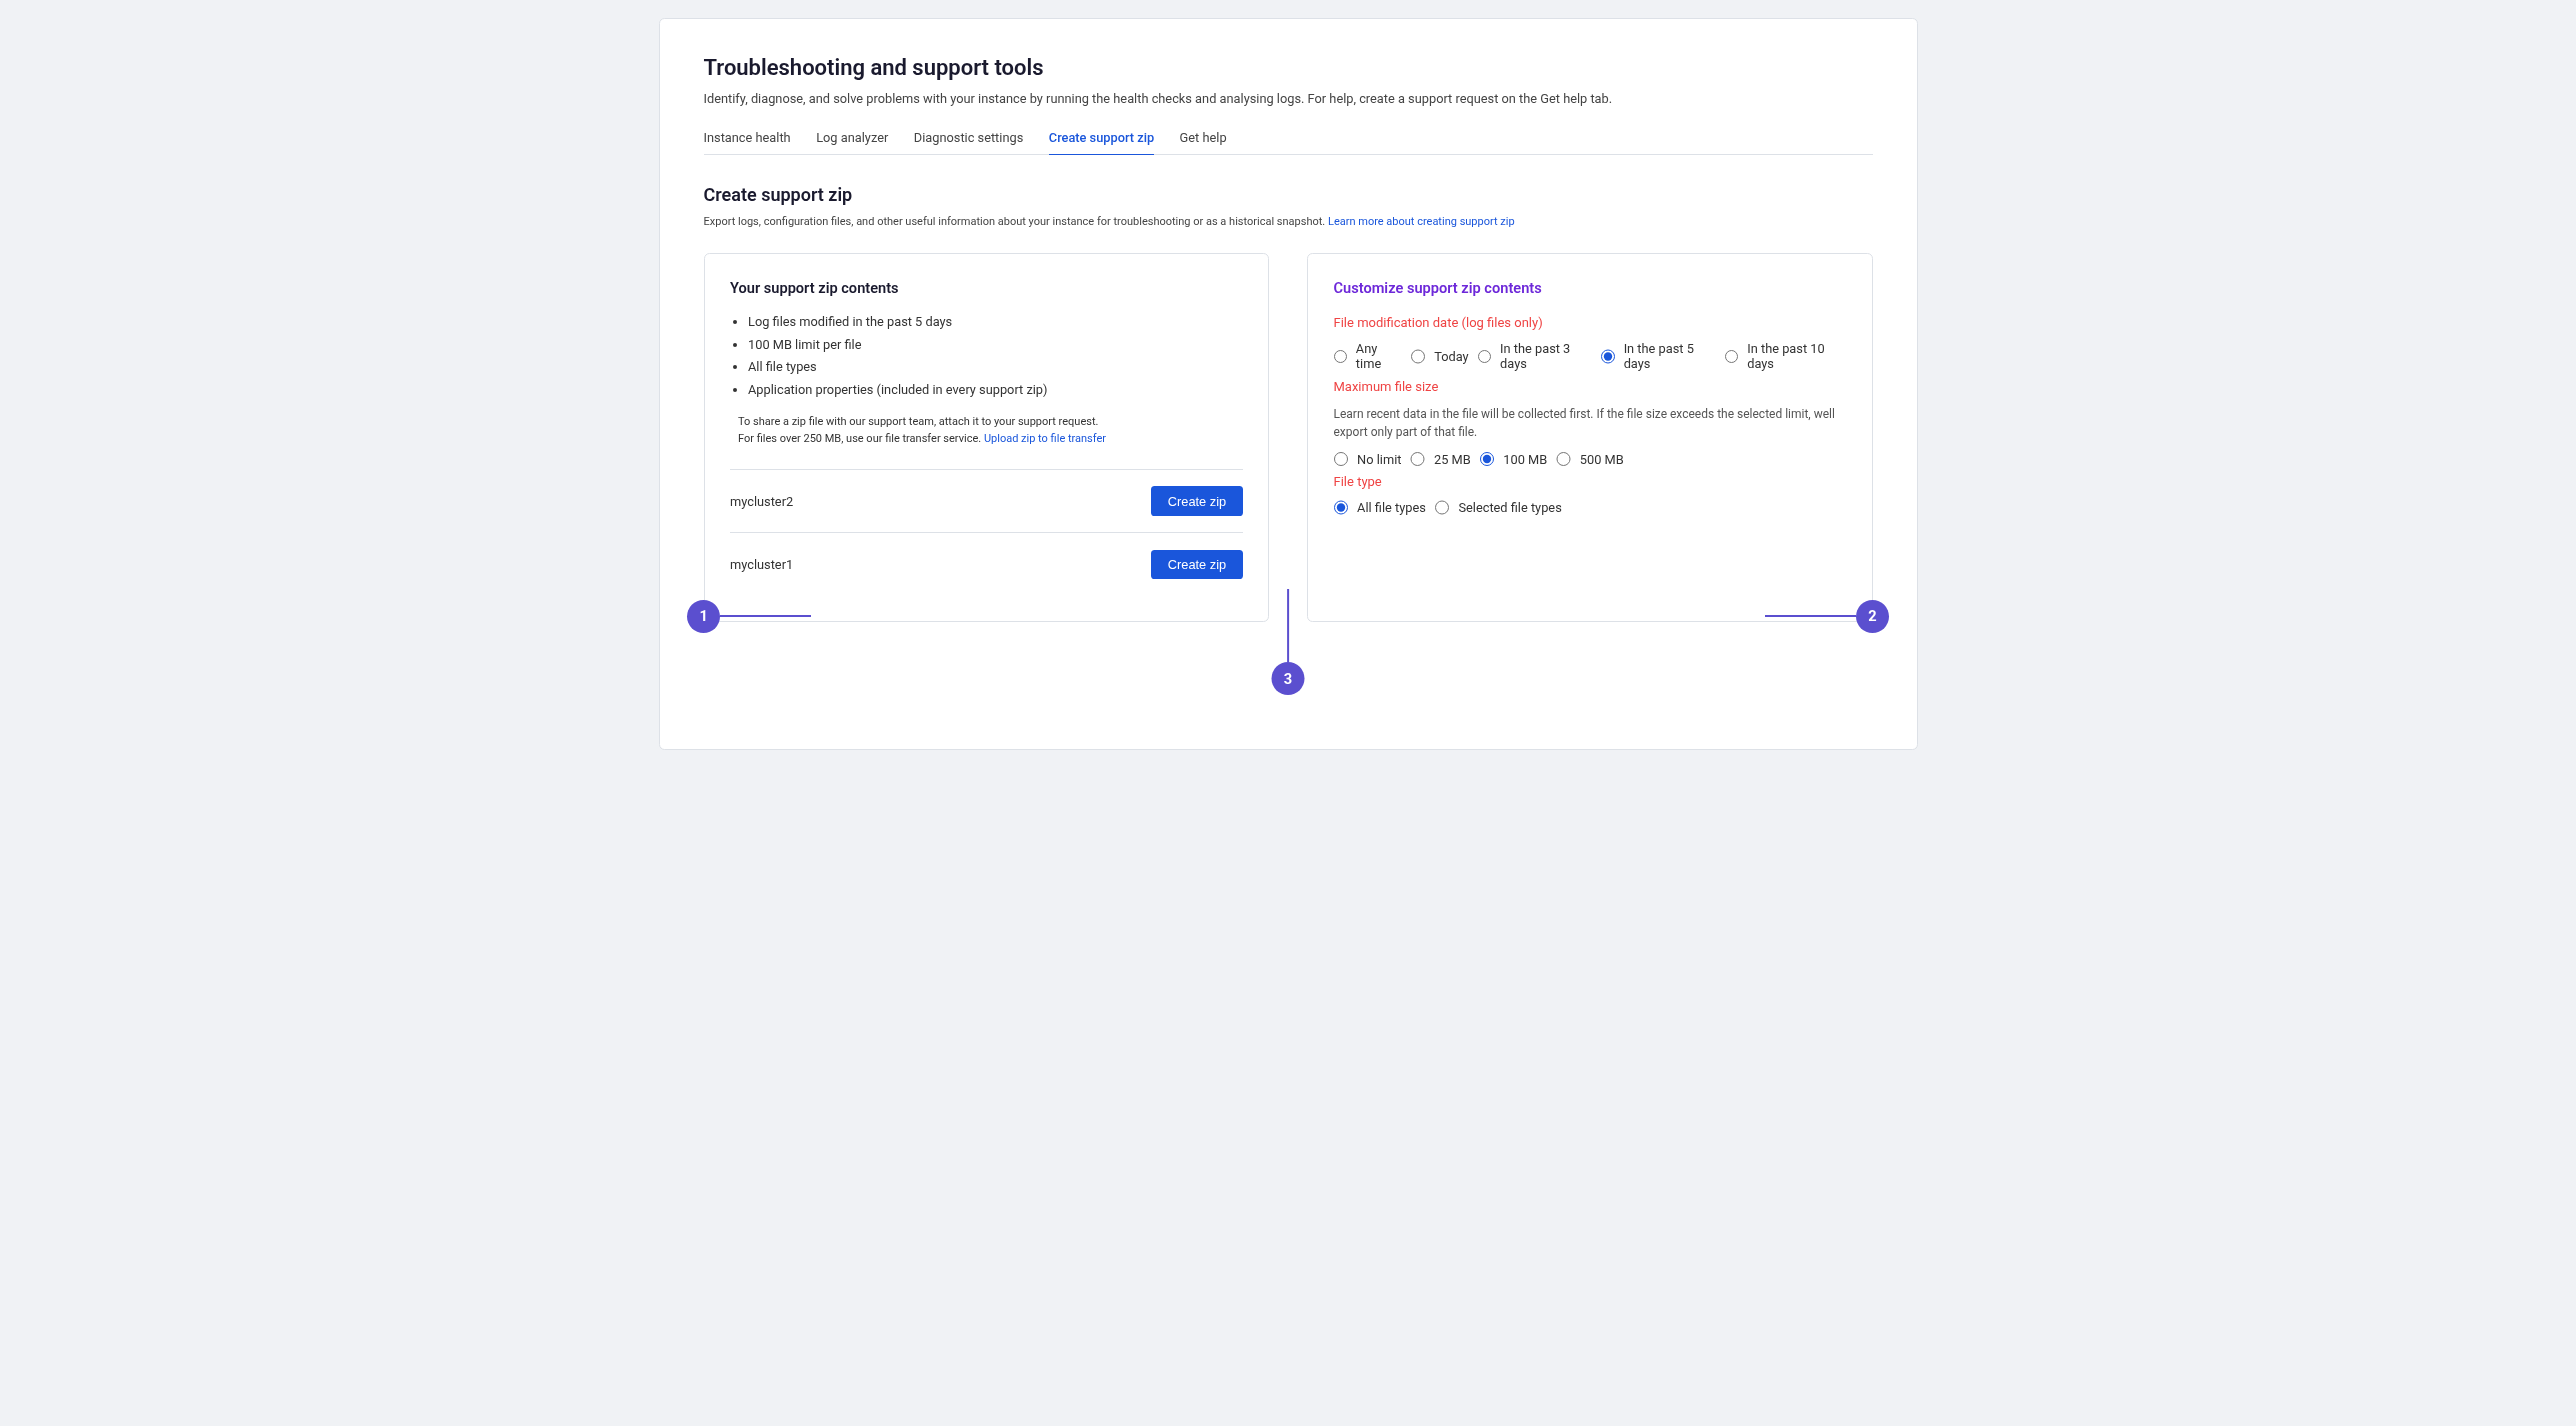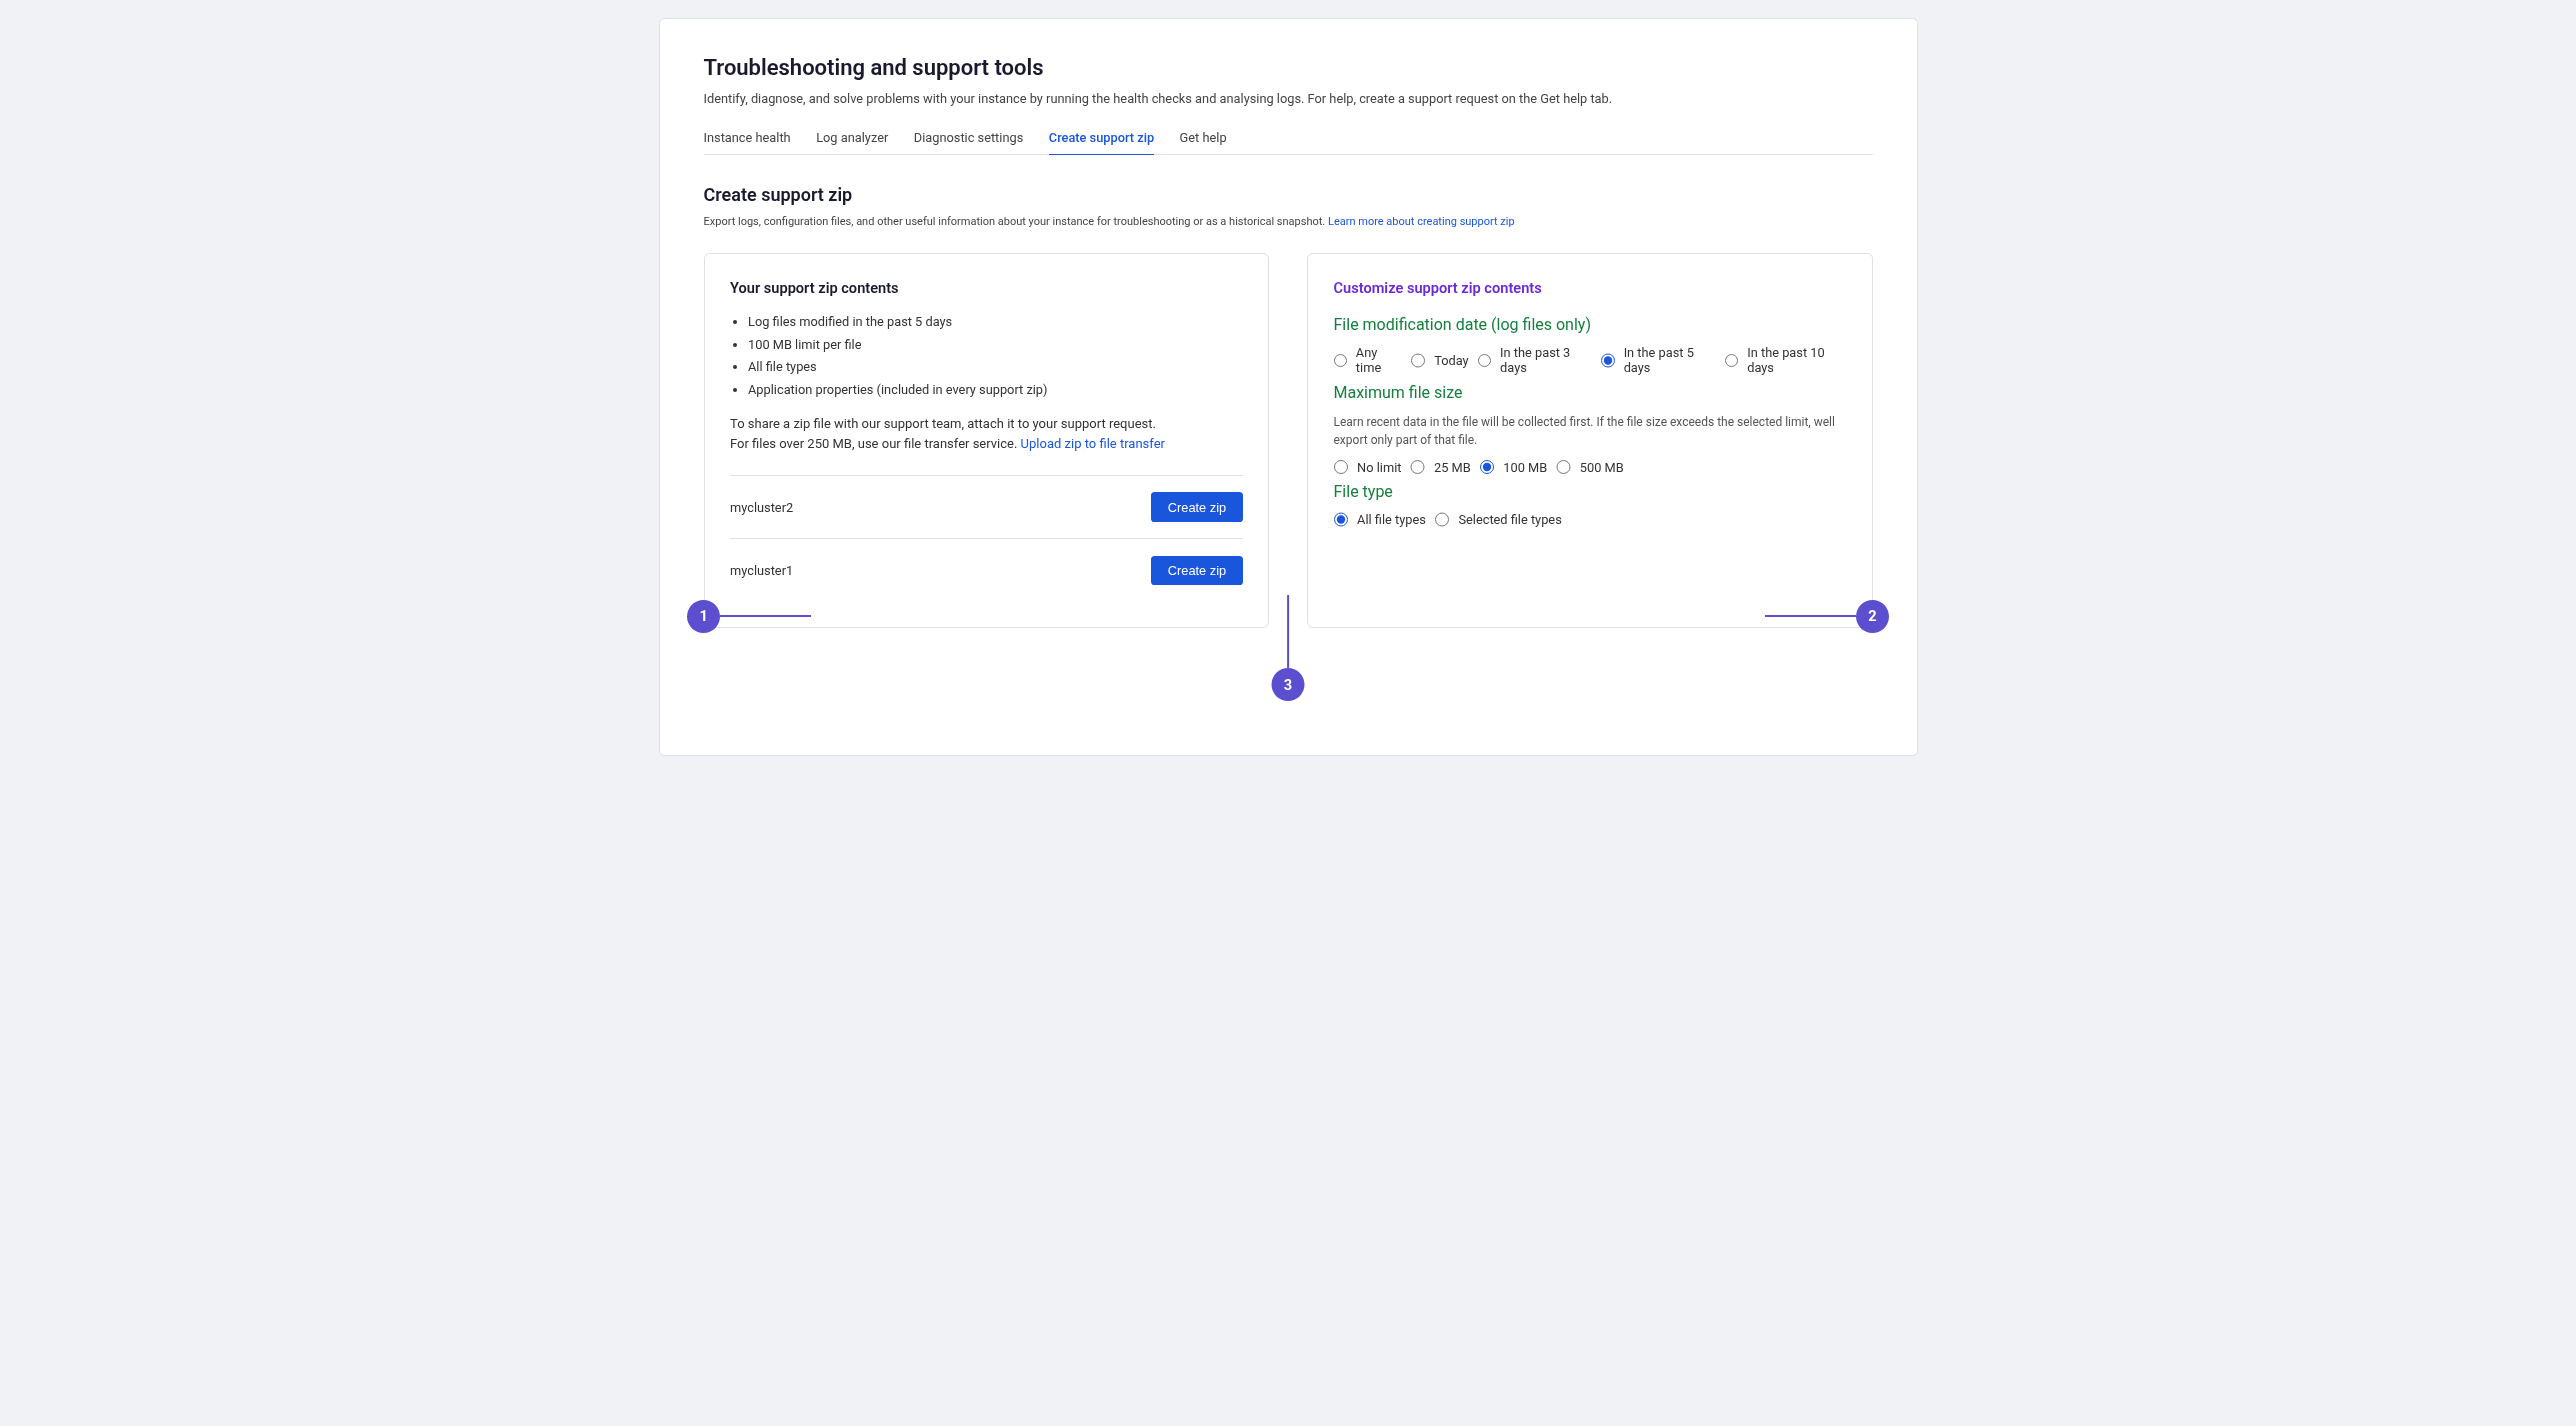--- a/index.html
+++ b/index.html
@@ -90,24 +90,25 @@
       padding-left: 18px;
       margin-bottom: 14.6px;
     }
     .bullet-list li {
       font-size: 12.8px;
       color: #333;
       margin-bottom: 3.6px;
       line-height: 1.5;
     }
     .share-note {
-      font-size: 13px;
+      font-size: 11px;
       color: #333;
       margin-bottom: 22px;
       line-height: 1.5;
+      margin-left: 8px;
     }
     .share-note a {
       color: #1a56db;
       text-decoration: none;
     }
     .cluster-row {
       display: flex;
       align-items: center;
       justify-content: space-between;
       padding: 16.4px 0;
@@ -133,22 +134,22 @@
       border-radius: 5.5px;
       padding: 25.5px;
     }
     .customize-title {
       font-size: 14.6px;
       font-weight: 600;
       color: #6d28d9;
       margin-bottom: 18px;
     }
     .group-label {
-      font-size: 16px;
-      color: #15803d;
+      font-size: 13px;
+      color: #ef4444;
       margin-bottom: 11px;
     }
     .group-label:first-of-type {
       margin-top: 0;
     }
     .radio-group {
       display: flex;
       flex-direction: row;
       gap: 9px;
       margin-bottom: 7.3px;

